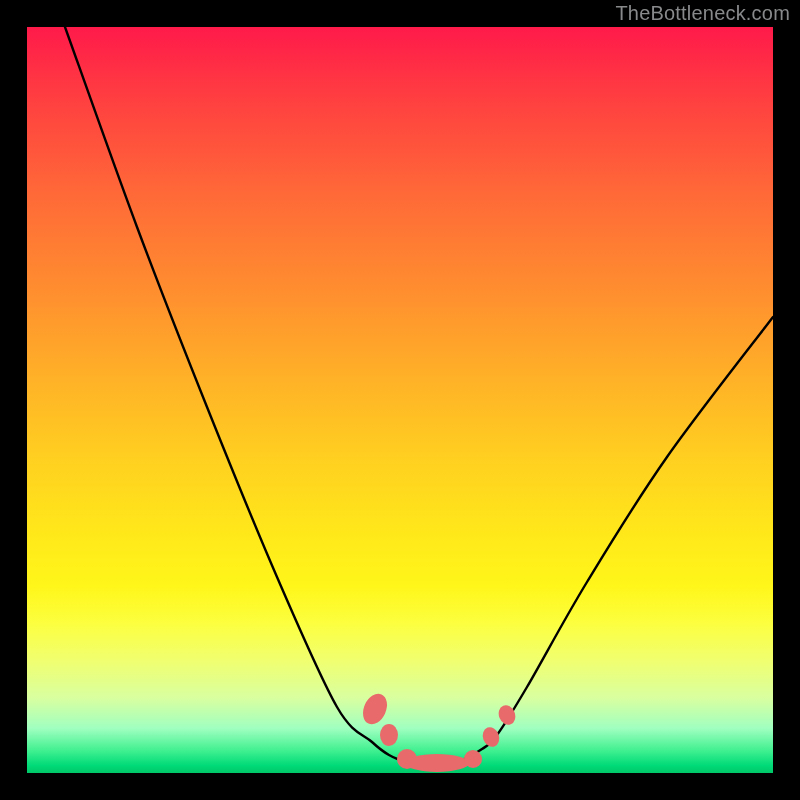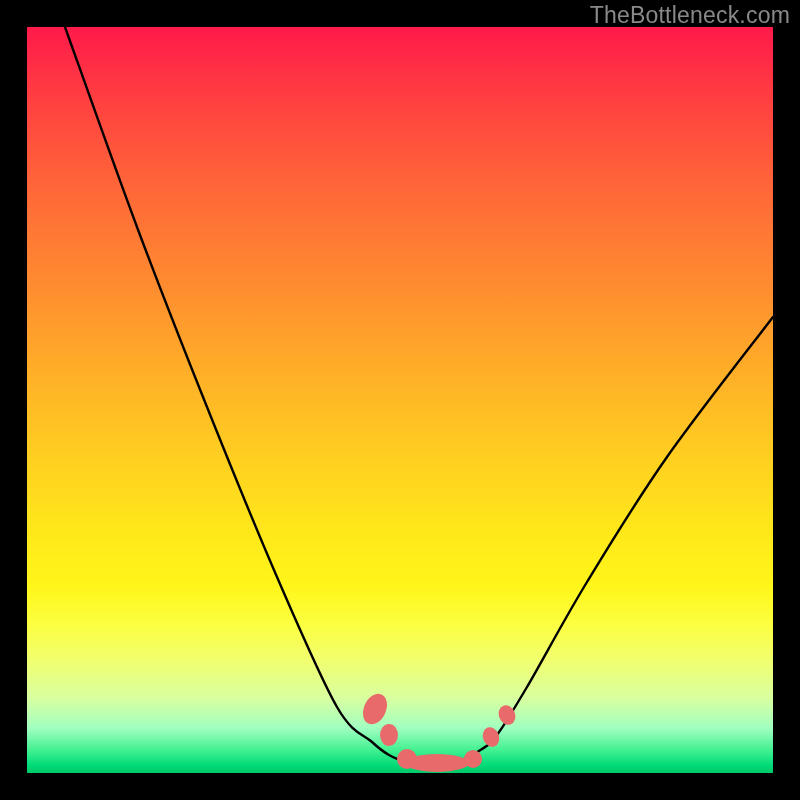--- a/index.html
+++ b/index.html
@@ -32,21 +32,21 @@
       #40f090 97%,
       #00da78 99%,
       #00c868 100%
     );
   }
   .watermark {
     position: absolute;
     top: 2px;
     right: 10px;
     font-family: Arial, Helvetica, sans-serif;
-    font-size: 23px;
+    font-size: 20px;
     font-weight: 500;
     color: #87898a;
     letter-spacing: 0.2px;
   }
   svg.curve {
     position: absolute;
     left: 27px;
     top: 27px;
     width: 746px;
     height: 746px;

